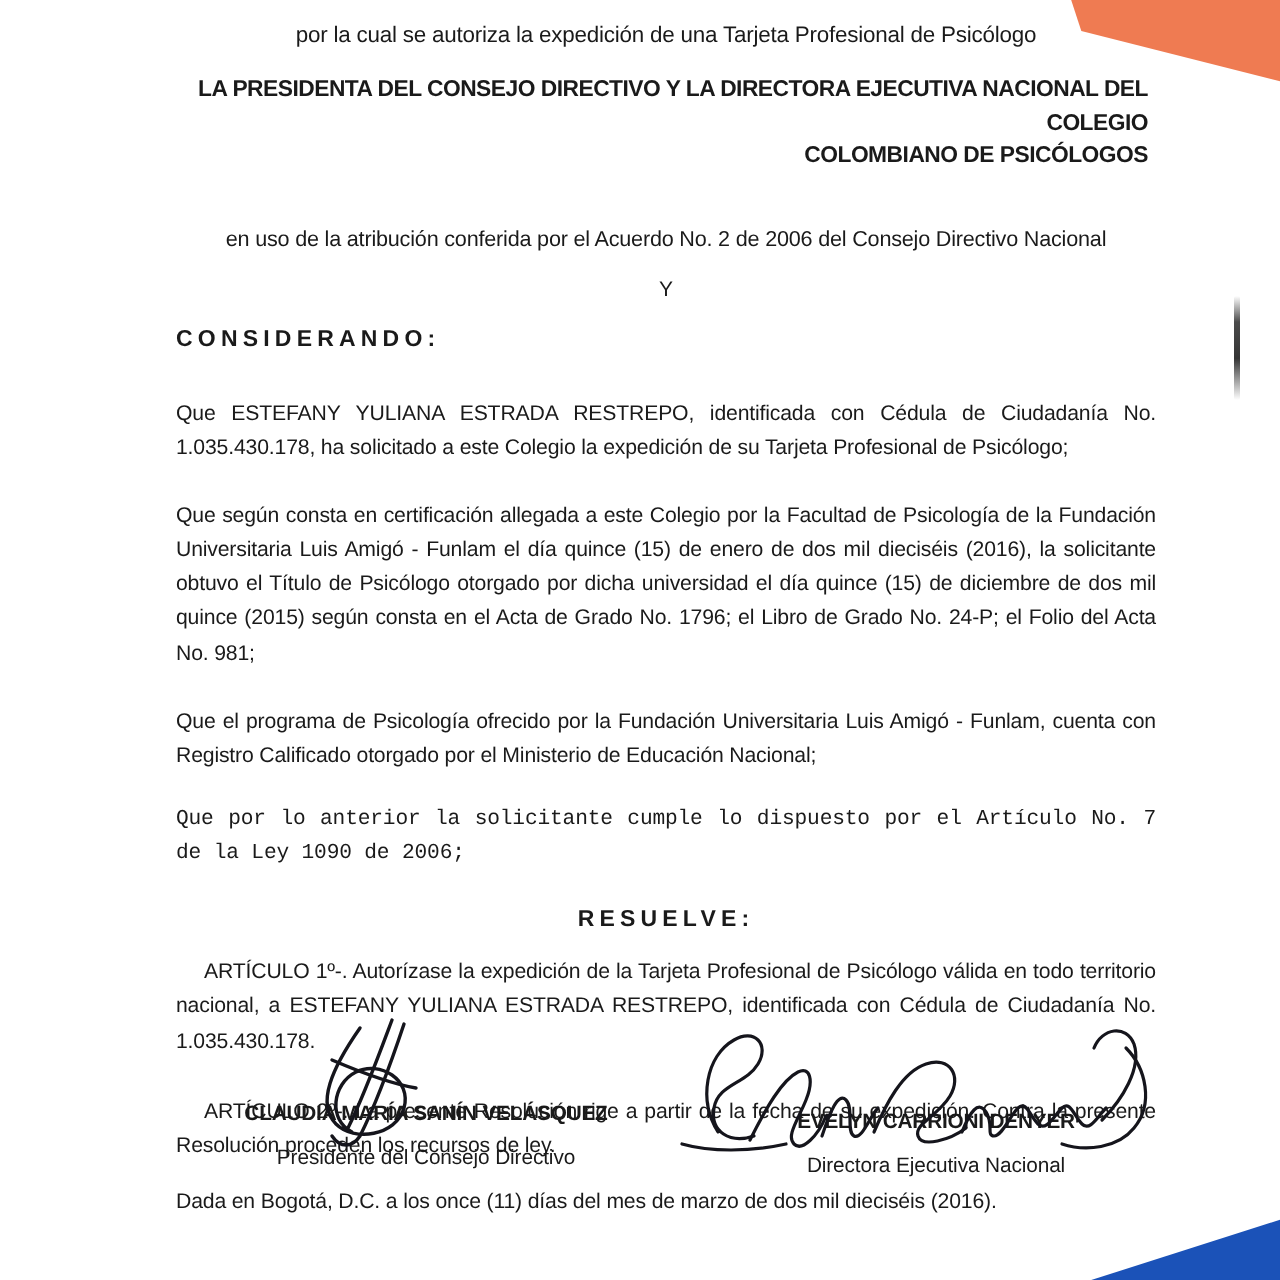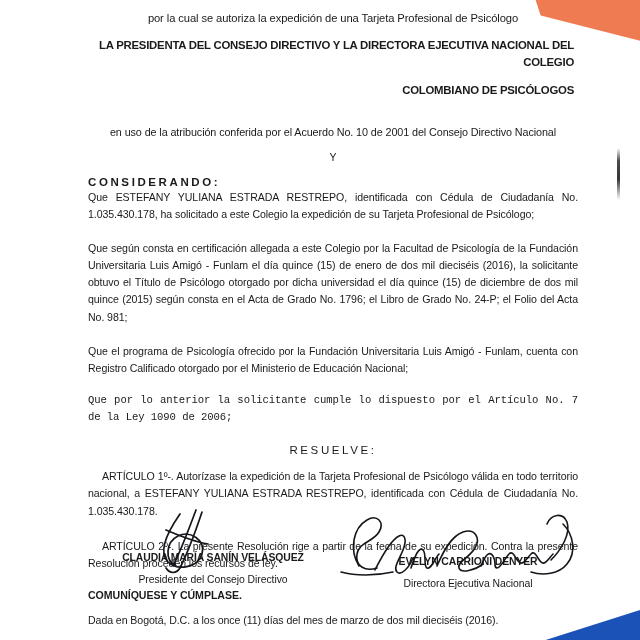--- a/index.html
+++ b/index.html
@@ -94,35 +94,35 @@
     margin: 13px 0 0 0;
   }
   .heading-spaced {
     font-weight: bold;
     font-size: 11.5px;
     letter-spacing: 2.6px;
     margin: 13px 0 0 0;
   }
   .heading-resuelve {
     text-align: center;
-    font-weight: normal;
+    font-weight: bold;
     font-size: 11.5px;
     letter-spacing: 2.6px;
     margin: 18px 0 0 0;
   }
 
   p.body {
     font-size: 10.6px;
     line-height: 1.62;
     text-align: justify;
     margin: 17px 0 0 0;
     letter-spacing: -.08px;
   }
   p.body.tight { margin-top: 15px; font-family: Liberation Mono, monospace; }
-  p.first { margin-top: 1px; }
+  p.first { margin-top: 23px; }
 
   .article {
     font-size: 10.6px;
     line-height: 1.62;
     text-align: justify;
     margin: 12px 0 0 0;
     text-indent: 14px;
     letter-spacing: -.08px;
   }
   .comuniquese {
@@ -185,40 +185,39 @@
   <div class="edge-mark"></div>
 
   <div class="sheet">
 
     <p class="line-top-cut"></p>
 
     <p class="subtitle">por la cual se autoriza la expedición de una Tarjeta Profesional de Psicólogo</p>
 
     <div>
       <p class="authority">LA PRESIDENTA DEL CONSEJO DIRECTIVO Y LA DIRECTORA EJECUTIVA NACIONAL DEL COLEGIO</p>
-      <p class="authority" style="margin-top:12px">COLOMBIANO DE PSICÓLOGOS</p>
+      <p class="authority" style="margin-top:0">COLOMBIANO DE PSICÓLOGOS</p>
     </div>
 
-    <p class="attribution">en uso de la atribución conferida por el Acuerdo No. 10 de 2001 del Consejo Directivo Nacional</p>
+    <p class="attribution">en uso de la atribución conferida por el Acuerdo No. 2 de 2006 del Consejo Directivo Nacional</p>
 
     <p class="conjunction">Y</p>
 
     <p class="heading-spaced">CONSIDERANDO:</p>
 
     <p class="body first">Que ESTEFANY YULIANA ESTRADA RESTREPO, identificada con Cédula de Ciudadanía No. 1.035.430.178, ha solicitado a este Colegio la expedición de su Tarjeta Profesional de Psicólogo;</p>
     <p class="body">Que según consta en certificación allegada a este Colegio por la Facultad de Psicología de la Fundación Universitaria Luis Amigó - Funlam el día quince (15) de enero de dos mil dieciséis (2016), la solicitante obtuvo el Título de Psicólogo otorgado por dicha universidad el día quince (15) de diciembre de dos mil quince (2015) según consta en el Acta de Grado No. 1796; el Libro de Grado No. 24-P; el Folio del Acta No. 981;</p>
     <p class="body">Que el programa de Psicología ofrecido por la Fundación Universitaria Luis Amigó - Funlam, cuenta con Registro Calificado otorgado por el Ministerio de Educación Nacional;</p>
     <p class="body tight">Que por lo anterior la solicitante cumple lo dispuesto por el Artículo No. 7 de la Ley 1090 de 2006;</p>
 
     <p class="heading-resuelve">RESUELVE:</p>
 
     <p class="article">ARTÍCULO 1º-. Autorízase la expedición de la Tarjeta Profesional de Psicólogo válida en todo territorio nacional, a ESTEFANY YULIANA ESTRADA RESTREPO, identificada con Cédula de Ciudadanía No. 1.035.430.178.</p>
     <p class="article" style="margin-top:18px">ARTÍCULO 2º-. La presente Resolución rige a partir de la fecha de su expedición. Contra la presente Resolución proceden los recursos de ley.</p>
 
-    <p class="comuniquese">COMUNÍQUESE Y CÚMPLASE.</p>
 
     <p class="dateline">Dada en Bogotá, D.C. a los once (11) días del mes de marzo de dos mil dieciséis (2016).</p>
 
   </div>
 
   <div class="signatures">
 
     <div class="sig-block sig-left">
       <svg class="sig-mark sig-mark-left" width="130" height="78" viewBox="0 0 130 78">
         <g fill="none" stroke="#15151c" stroke-width="1.7" stroke-linecap="round">

